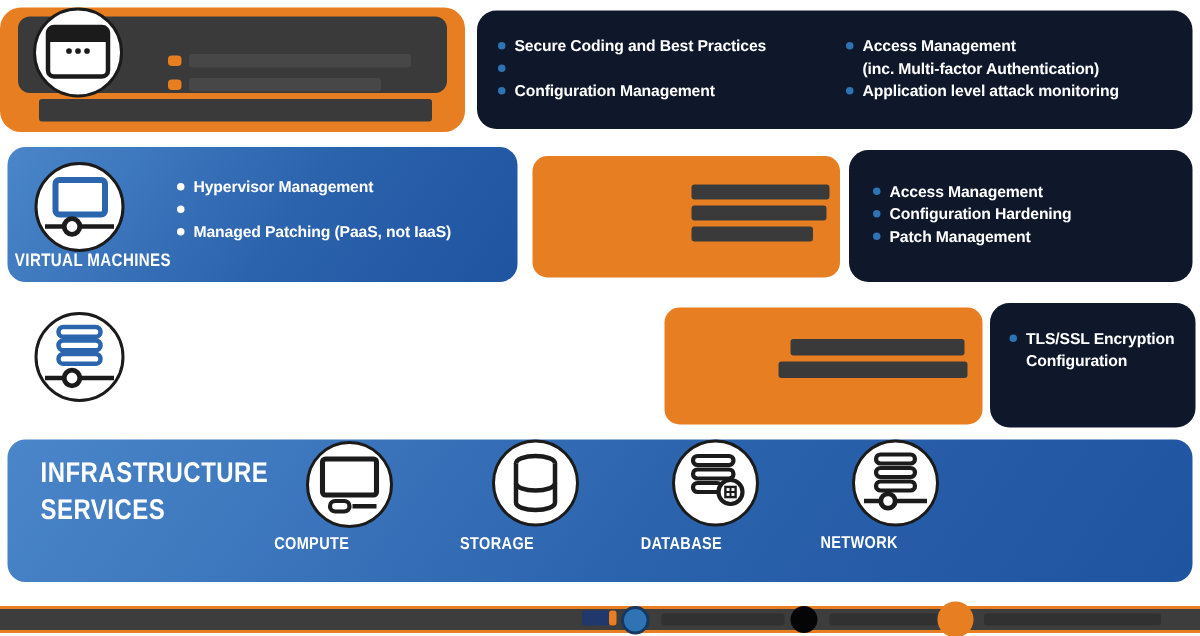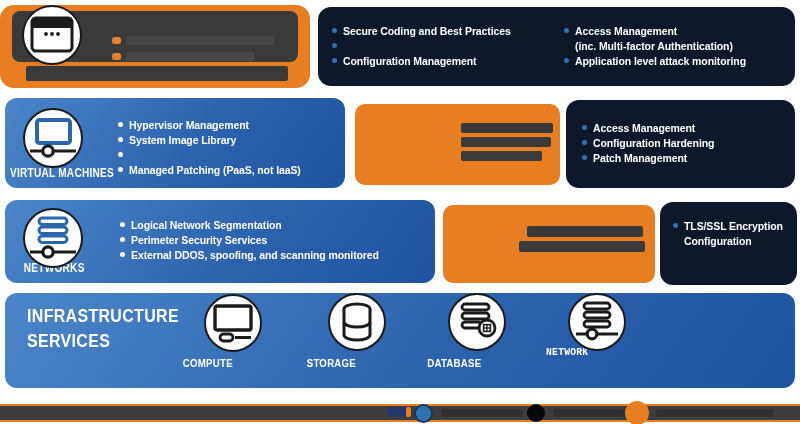--- a/index.html
+++ b/index.html
@@ -113,24 +113,20 @@
   </div>
 
   <div class="panel blue-panel" style="left:5px;top:98px;width:340px;height:90px;">
     <div class="bullets" style="left:113px;top:19px;">
       <div class="line">
           <span class="dot dot-white"></span>
           <span>Hypervisor Management</span>
         </div>
       <div class="line">
           <span class="dot dot-white"></span>
-          <span>System Image Library</span>
-        </div>
-      <div class="line">
-          <span class="dot dot-white"></span>
         </div>
       <div class="line">
           <span class="dot dot-white"></span>
           <span>Managed Patching (PaaS, not IaaS)</span>
         </div>
     </div>
   </div>
 
   <div class="icon-circle" style="left:23px;top:108px;">
     <span>
@@ -161,36 +157,20 @@
           <span class="dot dot-blue"></span>
           <span>Configuration Hardening</span>
         </div>
       <div class="line">
           <span class="dot dot-blue"></span>
           <span>Patch Management</span>
         </div>
     </div>
   </div>
 
-  <div class="panel blue-panel" style="left:5px;top:200px;width:430px;height:83px;">
-    <div class="bullets" style="left:115px;top:17px;">
-      <div class="line">
-          <span class="dot dot-white"></span>
-          <span>Logical Network Segmentation</span>
-        </div>
-      <div class="line">
-          <span class="dot dot-white"></span>
-          <span>Perimeter Security Services</span>
-        </div>
-      <div class="line">
-          <span class="dot dot-white"></span>
-          <span>External DDOS, spoofing, and scanning monitored</span>
-        </div>
-    </div>
-  </div>
 
   <div class="icon-circle" style="left:23px;top:208px;">
     <span>
       <svg width="48" height="46" viewBox="0 0 48 46">
         <rect x="10" y="3" width="28" height="6.5" rx="3.2" fill="#fff" stroke="#2a65ae" stroke-width="3"></rect>
         <rect x="10" y="12" width="28" height="6.5" rx="3.2" fill="#fff" stroke="#2a65ae" stroke-width="3"></rect>
         <rect x="10" y="21" width="28" height="6.5" rx="3.2" fill="#fff" stroke="#2a65ae" stroke-width="3"></rect>
         <line x1="1" y1="37" x2="47" y2="37" stroke="#1b1b1b" stroke-width="3"></line>
         <circle cx="19" cy="37" r="5.2" fill="#fff" stroke="#1b1b1b" stroke-width="3.2"></circle>
       </svg>
@@ -271,21 +251,21 @@
     <span>
       <svg width="44" height="42" viewBox="0 0 44 42">
         <rect x="9" y="2" width="26" height="6" rx="3" fill="#fff" stroke="#1b1b1b" stroke-width="2.8"></rect>
         <rect x="9" y="11" width="26" height="6" rx="3" fill="#fff" stroke="#1b1b1b" stroke-width="2.8"></rect>
         <rect x="9" y="20" width="26" height="6" rx="3" fill="#fff" stroke="#1b1b1b" stroke-width="2.8"></rect>
         <line x1="1" y1="33" x2="43" y2="33" stroke="#1b1b1b" stroke-width="3"></line>
         <circle cx="17" cy="33" r="4.8" fill="#fff" stroke="#1b1b1b" stroke-width="3.2"></circle>
       </svg>
     </span>
   </div>
-  <div class="svc-label" style="left:542px;top:345px;font-family:Liberation Mono, monospace;">
+  <div class="svc-label" style="left:542px;top:356px;">
     <span class="condensed">NETWORK</span>
   </div>
 
   <div class="legend-bar"></div>
 
   <div class="legend-redact" style="left:388px;top:407px;width:18px;height:10px;background:#20386B;"></div>
   <div class="legend-redact" style="left:406px;top:407px;width:5px;height:10px;background:#E87E22;"></div>
 
   <div class="legend-circle" style="left:414px;top:404px;width:19px;height:19px;background:#2E74B5;border:2px solid #16375F;"></div>
   <div class="legend-redact" style="left:441px;top:409px;width:82px;height:8px;"></div>

